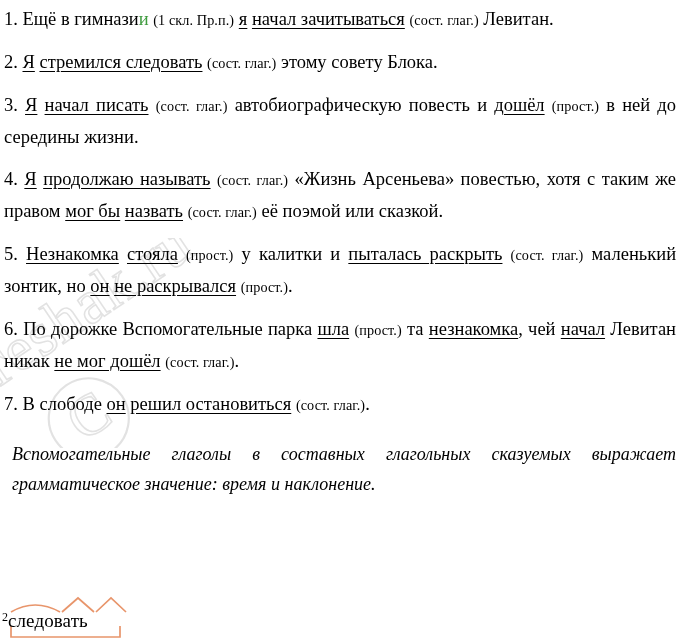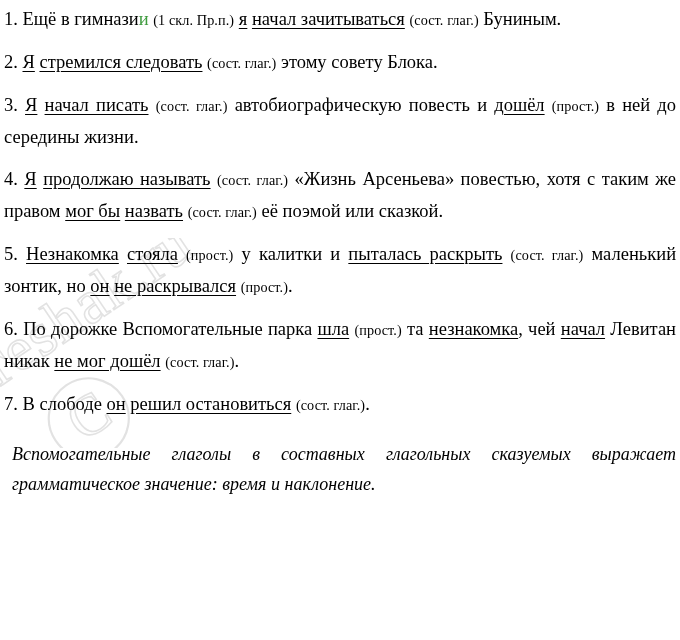--- a/index.html
+++ b/index.html
@@ -137,26 +137,41 @@
         <text x="6" y="74" font-family="Liberation Serif, serif" font-size="62" fill="none" stroke="#dedede" stroke-width="1.6" letter-spacing="1">reshak.ru</text>
         <circle cx="62" cy="150" r="40"></circle>
         <text x="44" y="167" font-family="Liberation Serif, serif" font-size="58" fill="none" stroke="#dedede" stroke-width="1.6">C</text>
       </g>
     </svg>
   </div>
 
 
   <div class="content">
     <div id="sentences">
-        <p class="sentence"><span>1. </span><span>Ещё в гимнази</span><span class="grn">и</span><span> </span><span class="mark">(1 скл. Пр.п.)</span><span> </span><span class="u">я</span><span> </span><span class="u">начал зачитываться</span><span> </span><span class="mark">(сост. глаг.)</span><span> Буниным.</span></p>
+        <p class="sentence"><span>1. </span><span>Ещё в гимнази</span><span class="grn">и</span><span> </span><span class="mark">(1 скл. Пр.п.)</span><span> </span><span class="u">я</span><span> </span><span class="u">начал зачитываться</span><span> </span><span class="mark">(сост. глаг.)</span><span> Левитан.</span></p>
         <p class="sentence"><span>2. </span><span class="u">Я</span><span> </span><span class="u">стремился следовать</span><span> </span><span class="mark">(сост. глаг.)</span><span> этому совету Блока.</span></p>
         <p class="sentence"><span>3. </span><span class="u">Я</span><span> </span><span class="u">начал писать</span><span> </span><span class="mark">(сост. глаг.)</span><span> автобиографическую повесть и </span><span class="u">дошёл</span><span> </span><span class="mark">(прост.)</span><span> в ней до середины жизни.</span></p>
         <p class="sentence"><span>4. </span><span class="u">Я</span><span> </span><span class="u">продолжаю называть</span><span> </span><span class="mark">(сост. глаг.)</span><span> «Жизнь Арсеньева» повестью, хотя с таким же правом </span><span class="u">мог бы</span><span> </span><span class="u">назвать</span><span> </span><span class="mark">(сост. глаг.)</span><span> её поэмой или сказкой.</span></p>
         <p class="sentence"><span>5. </span><span class="u">Незнакомка</span><span> </span><span class="u">стояла</span><span> </span><span class="mark">(прост.)</span><span> у калитки и </span><span class="u">пыталась раскрыть</span><span> </span><span class="mark">(сост. глаг.)</span><span> маленький зонтик, но </span><span class="u">он</span><span> </span><span class="u">не раскрывался</span><span> </span><span class="mark">(прост.)</span><span>.</span></p>
         <p class="sentence"><span>6. </span><span>По дорожке Вспомогательные парка </span><span class="u">шла</span><span> </span><span class="mark">(прост.)</span><span> та </span><span class="u">незнакомка</span><span>, чей </span><span class="u">начал</span><span> Левитан никак </span><span class="u">не мог дошёл</span><span> </span><span class="mark">(сост. глаг.)</span><span>.</span></p>
         <p class="sentence"><span>7. </span><span>В слободе </span><span class="u">он</span><span> </span><span class="u">решил остановиться</span><span> </span><span class="mark">(сост. глаг.)</span><span>.</span></p>
       </div>
 
     <p class="conclusion">Вспомогательные глаголы в составных глагольных сказуемых выражает грамматическое значение: время и наклонение.</p>
   </div>
 
+  <div class="morph-block">
+    <span class="morph-sup">2</span><span class="morph-wrap">
+      <svg class="morph-svg" width="128" height="44" viewBox="0 0 128 44" aria-hidden="true">
+
+        <path d="M3 16 Q27 2 52 16" fill="none" stroke="#e8956b" stroke-width="1.7"></path>
+
+        <path d="M54 16 L70 2 L86 16" fill="none" stroke="#e8956b" stroke-width="1.7"></path>
+
+        <path d="M88 16 L103 2 L118 16" fill="none" stroke="#e8956b" stroke-width="1.7"></path>
+
+        <path d="M3 30 L3 41 L112 41 L112 30" fill="none" stroke="#e8956b" stroke-width="1.7"></path>
+      </svg>
+      <span class="morph-word">следовать</span>
+    </span>
+  </div>
 
 </div>
 
 </body></html>

